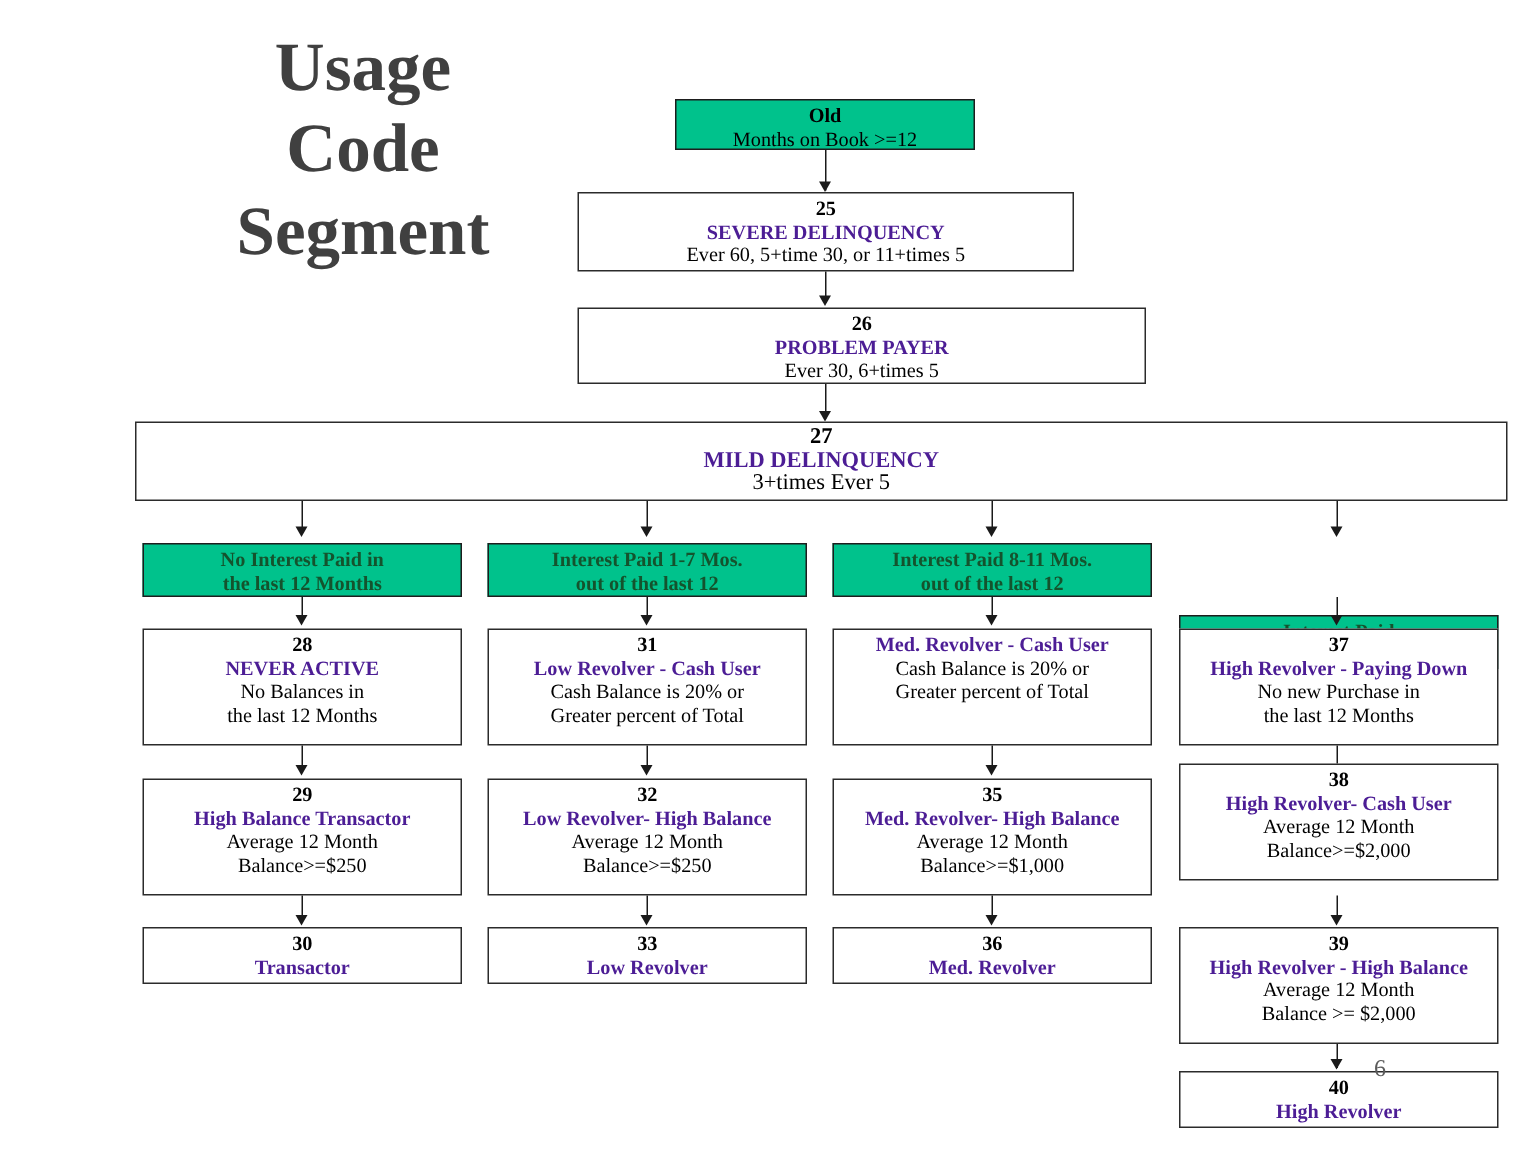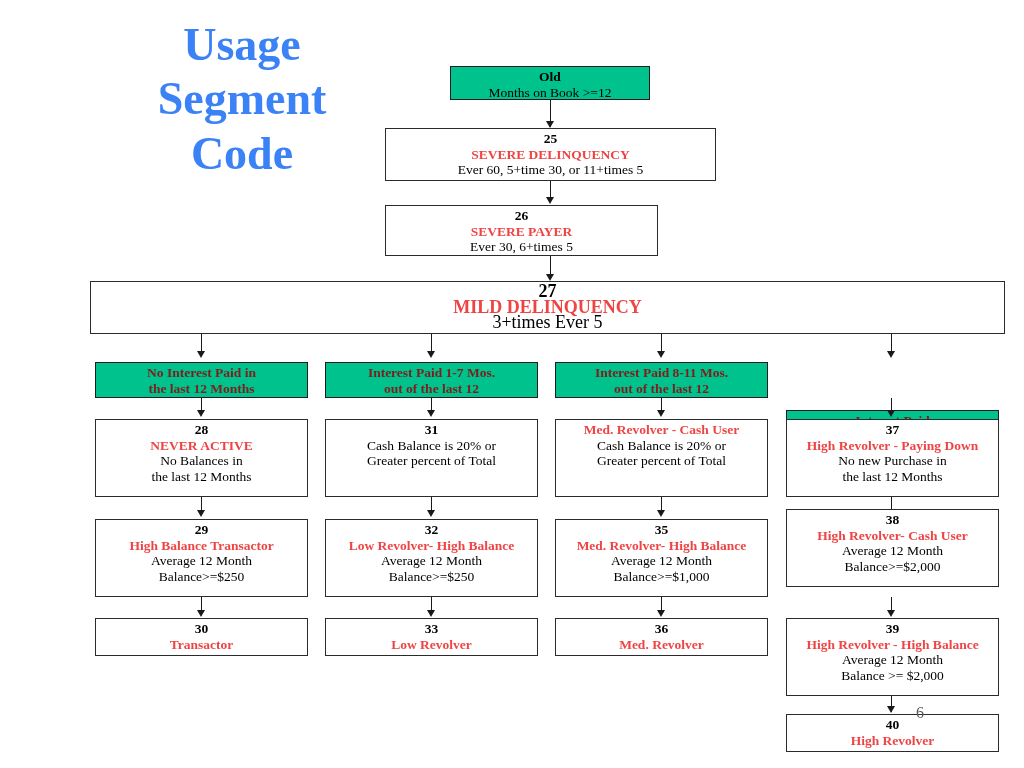--- a/index.html
+++ b/index.html
@@ -16,21 +16,21 @@
     font-family: "Liberation Serif", "DejaVu Serif", serif;
   }
 
   
   #title {
     position: absolute;
     left: 92px;
     top: 18px;
     width: 300px;
     text-align: center;
-    color: #3b82f6;
+    color: #404040;
     font-weight: bold;
     font-size: 46px;
     line-height: 1.18;
     letter-spacing: 0px;
   }
   #title .tline { display: block; }
 
   
   .node {
     position: absolute;
@@ -45,40 +45,40 @@
     padding-top: 2px;
     white-space: nowrap;
   }
   .node .code {
     display: block;
     color: #000000;
     font-weight: bold;
   }
   .node .name {
     display: block;
-    color: #ef4444;
+    color: #4c1d95;
     font-weight: bold;
   }
   .node .desc {
     display: block;
     color: #000000;
     font-weight: normal;
   }
   .node.green {
     background: #00c28c;
     border: 1.5px solid #1d1d1d;
   }
   .node.green .name {
-    color: #7f1d1d;
+    color: #14532d;
     font-weight: bold;
   }
   .node.green .desc {
     color: #000000;
   }
-  .node.wide { font-size: 18px; }
+  .node.wide { font-size: 15px; }
 
   
   .node .name.overflow {
     position: relative;
     white-space: nowrap;
   }
 
   
   .vline {
     position: absolute;
@@ -104,44 +104,44 @@
     font-family: "Liberation Serif", "DejaVu Serif", serif;
   }
 </style>
 </head>
 <body>
 
 <div id="canvas">
 
   <div id="title">
     <span class="tline">Usage</span>
+    <span class="tline">Code</span>
     <span class="tline">Segment</span>
-    <span class="tline">Code</span>
   </div>
 
   <div class="node green" style="left:450px; top:66px; width:200px; height:34px;">
     <span class="name" style="color:#000000;">Old</span>
     <span class="desc">Months on Book &gt;=12</span>
   </div>
 
   <div class="vline" style="left:550px; top:100px; height:27px;"></div>
   <div class="arrowhead" style="left:545.5px; top:121px;"></div>
 
   <div class="node" style="left:385px; top:128px; width:331px; height:53px;">
     <span class="code">25</span>
     <span class="name">SEVERE DELINQUENCY</span>
     <span class="desc">Ever 60, 5+time 30, or 11+times 5</span>
   </div>
 
   <div class="vline" style="left:550px; top:181px; height:21px;"></div>
   <div class="arrowhead" style="left:545.5px; top:197px;"></div>
 
-  <div class="node" style="left:385px; top:205px; width:273px; height:51px;">
+  <div class="node" style="left:385px; top:205px; width:379px; height:51px;">
     <span class="code">26</span>
-    <span class="name">SEVERE PAYER</span>
+    <span class="name">PROBLEM PAYER</span>
     <span class="desc">Ever 30, 6+times 5</span>
   </div>
 
   <div class="vline" style="left:550px; top:256px; height:23px;"></div>
   <div class="arrowhead" style="left:545.5px; top:274px;"></div>
 
   <div class="node wide" style="left:90px; top:281px; width:915px; height:53px;">
     <span class="code">27</span>
     <span class="name">MILD DELINQUENCY</span>
     <span class="desc">3+times Ever 5</span>
@@ -209,20 +209,21 @@
   <div class="vline" style="left:201px; top:597px; height:18px;"></div>
   <div class="arrowhead" style="left:196.5px; top:610px;"></div>
 
   <div class="node" style="left:95px; top:618px; width:213px; height:38px;">
     <span class="code">30</span>
     <span class="name">Transactor</span>
   </div>
 
   <div class="node" style="left:325px; top:419px; width:213px; height:78px;">
     <span class="code">31</span>
+    <span class="name">Low Revolver - Cash User</span>
     <span class="desc">Cash Balance is 20% or</span>
     <span class="desc">Greater percent of Total</span>
   </div>
   <div class="vline" style="left:431px; top:497px; height:18px;"></div>
   <div class="arrowhead" style="left:426.5px; top:510px;"></div>
 
   <div class="node" style="left:325px; top:519px; width:213px; height:78px;">
     <span class="code">32</span>
     <span class="name overflow">Low Revolver- High Balance</span>
     <span class="desc">Average 12 Month</span>

